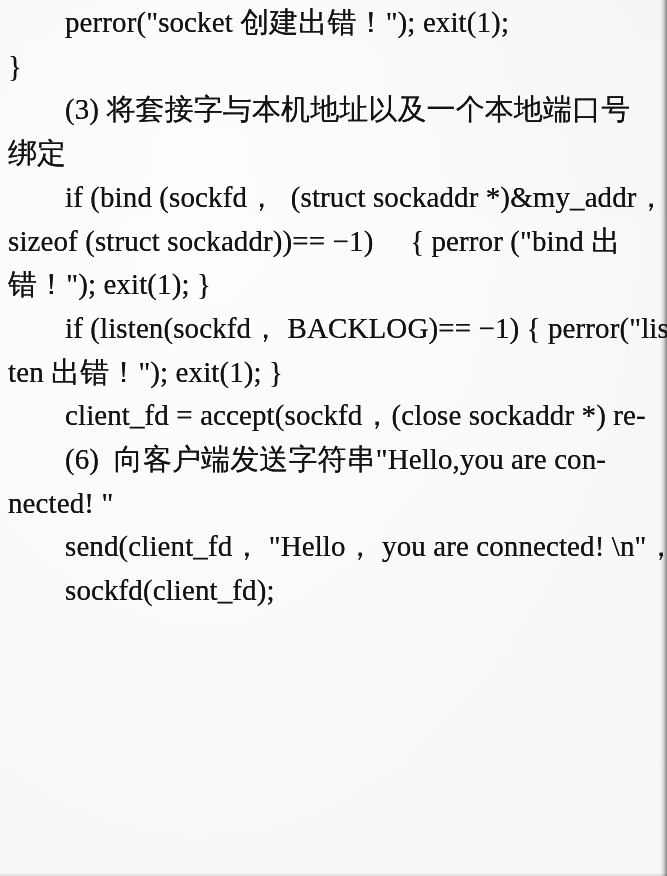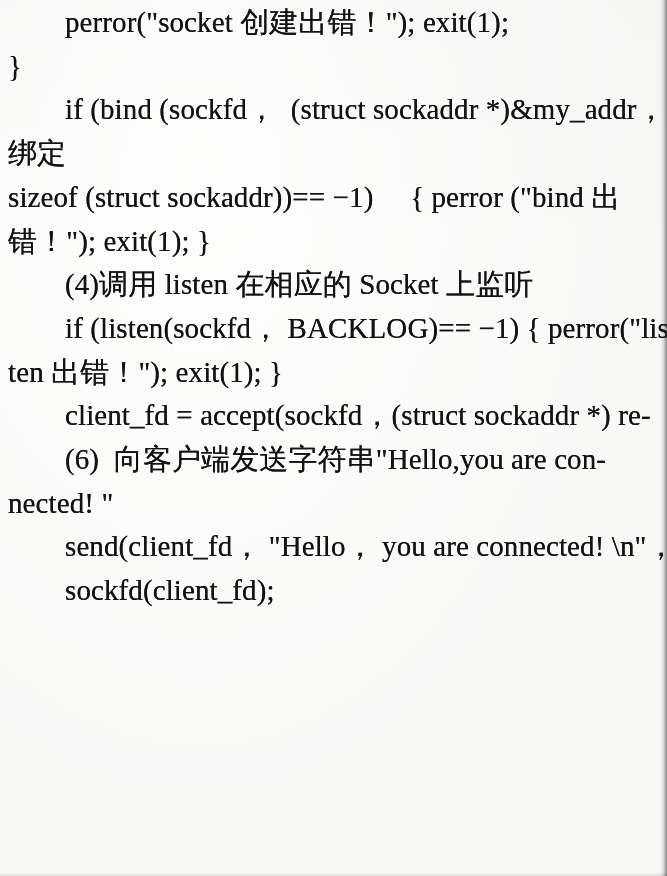--- a/index.html
+++ b/index.html
@@ -61,28 +61,28 @@
     pointer-events: none;
   }
 </style>
 </head>
 <body>
 
 <div class="page">
   <div class="text-block">
       <div class="line indent">perror("socket 创建出错！"); exit(1);</div>
       <div class="line">}</div>
+      <div class="line indent">(3) 将套接字与本机地址以及一个本地端口号</div>
+      <div class="line">绑定</div>
       <div class="line indent">if (bind (sockfd，  (struct sockaddr *)&amp;my_addr，</div>
-      <div class="line">绑定</div>
       <div class="line">sizeof (struct sockaddr))== −1)     { perror ("bind 出</div>
       <div class="line">错！"); exit(1); }</div>
-      <div class="line indent">(4)调用 listen 在相应的 Socket 上监听</div>
       <div class="line indent">if (listen(sockfd， BACKLOG)== −1) { perror("lis-</div>
       <div class="line">ten 出错！"); exit(1); }</div>
-      <div class="line indent">client_fd = accept(sockfd，(struct sockaddr *) re-</div>
+      <div class="line indent">client_fd = accept(sockfd，(close sockaddr *) re-</div>
       <div class="line indent">(6)  向客户端发送字符串"Hello,you are con-</div>
       <div class="line">nected! "</div>
       <div class="line indent">send(client_fd， "Hello， you are connected! \n"，</div>
       <div class="line indent">sockfd(client_fd);</div>
     </div>
   <div class="scan-edge-right"></div>
   <div class="scan-edge-bottom"></div>
 </div>
 
 </body></html>

